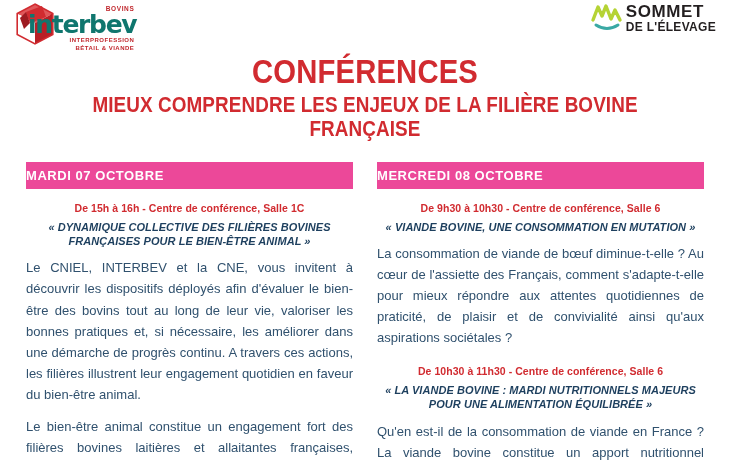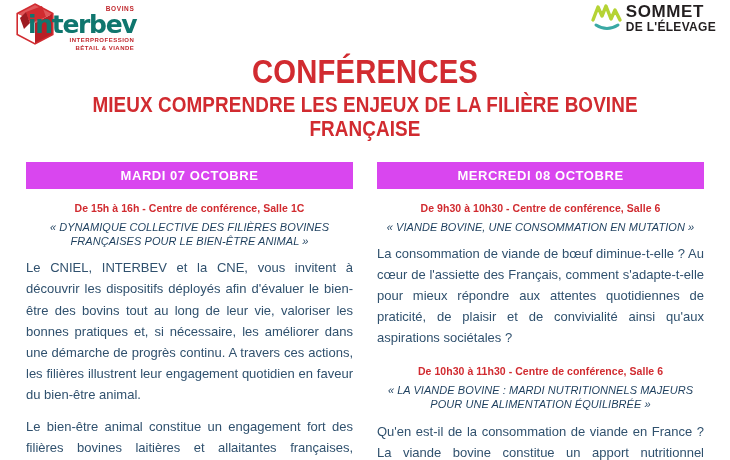--- a/index.html
+++ b/index.html
@@ -53,35 +53,35 @@
     letter-spacing:.1px; line-height:1.05; margin-top:5px;
     font-family:"Liberation Sans Narrow","Liberation Sans",sans-serif;
     transform:scaleX(.84); transform-origin:center;
   }
 
   
   .columns { display:flex; margin-top:22px; padding:0 26px; gap:24px; }
   .col { width:332px; }
 
   .daybar {
-    background:#d946ef; color:#ffffff;
-    text-align:center; font-weight:bold;
+    background:#ec4899; color:#ffffff;
+    text-align:left; font-weight:bold;
     font-size:13px; letter-spacing:.55px;
     padding:7px 0 7px; line-height:1;
   }
 
   .session { margin-top:13px; }
   .session + .session { margin-top:17px; }
 
   .sess-when {
     color:#d12b30; font-weight:bold; font-size:10.5px;
     text-align:center; line-height:1.2; letter-spacing:.05px;
   }
   .sess-title {
-    color:#1d3f5e; font-weight:normal; font-style:italic;
+    color:#1d3f5e; font-weight:bold; font-style:italic;
     font-size:11px; text-align:center; line-height:1.3;
     margin-top:5px; letter-spacing:.05px;
   }
   .sess-body {
     color:#30516e; font-size:13px; line-height:1.62;
     text-align:justify; margin-top:9px;
   }
   .sess-body + .sess-body { margin-top:11px; }
 </style>
 </head>

